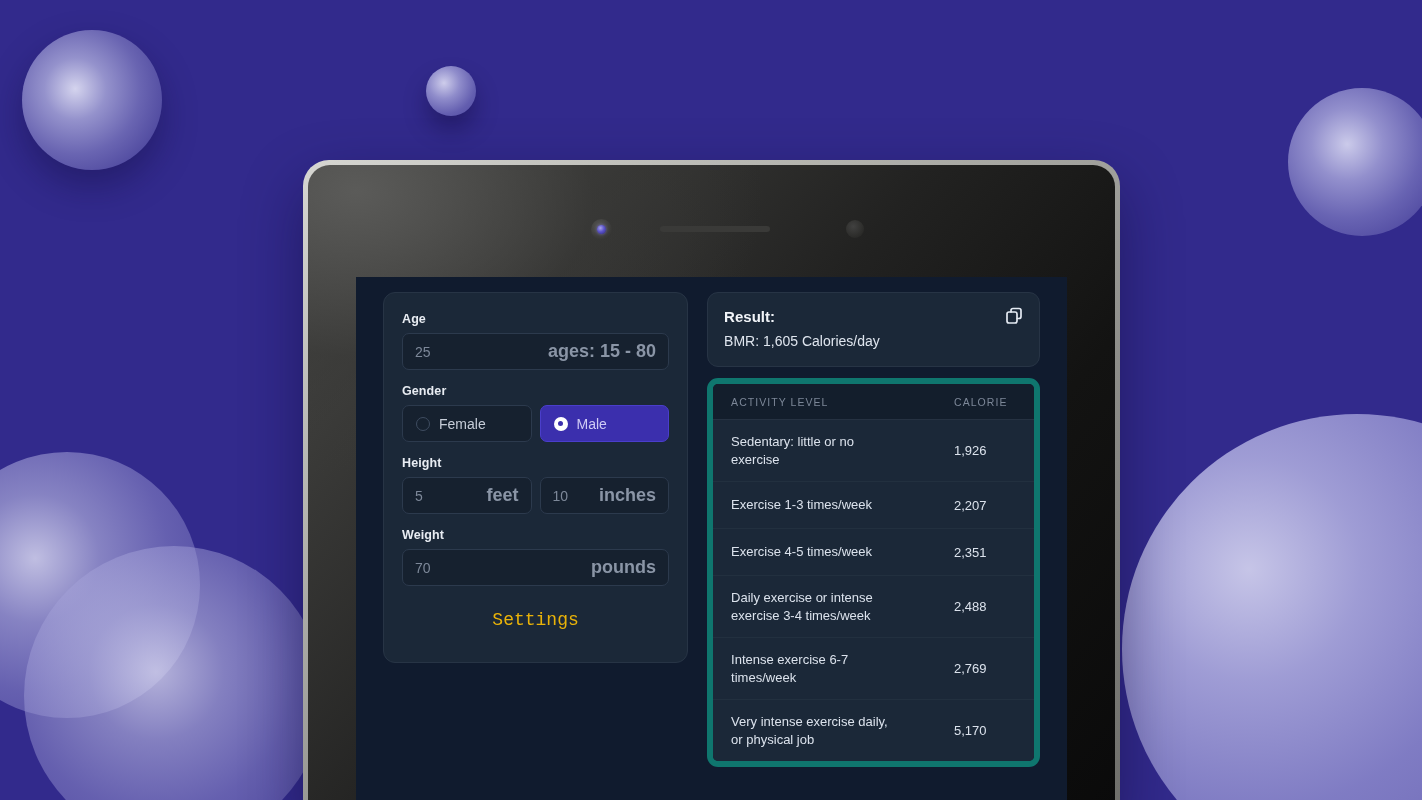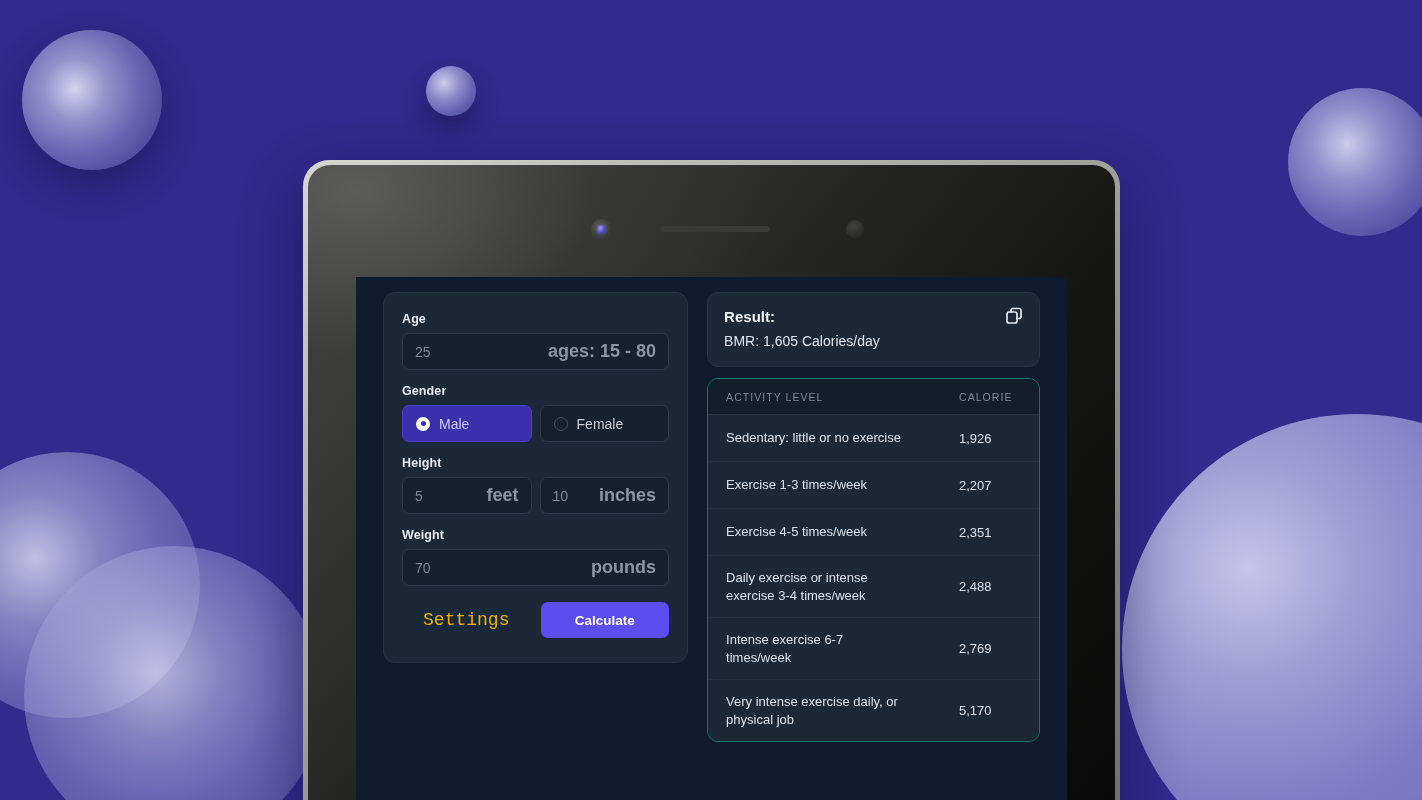--- a/index.html
+++ b/index.html
@@ -294,21 +294,21 @@
     position: absolute;
     top: 12px; right: 13px;
     width: 22px; height: 22px;
     background: none; border: none; cursor: pointer;
     padding: 0;
   }
 
   
   #table-card {
     background: #16212f;
-    border: 1px solid #0f766e;
+    border: 6px solid #0f766e;
     border-radius: 11px;
     overflow: hidden;
   }
   #table-head {
     display: flex;
     padding: 12px 18px 11px 18px;
     background: #131e2c;
     border-bottom: 1px solid #263242;
   }
   #table-head .th {
@@ -362,32 +362,32 @@
           <div class="field-label">Age</div>
           <div class="input-row">
             <div class="text-input">
               <span class="input-value">25</span>
               <span class="input-suffix">ages: 15 - 80</span>
             </div>
           </div>
 
           <div class="field-label">Gender</div>
           <div class="radio-row">
+            <div class="radio-opt">
+              <span class="radio-mark">
+                  <span class="radio-inner"></span>
+                </span>
+              <span class="radio-label">Female</span>
+            </div>
             <div class="radio-opt selected">
               <span class="radio-mark">
                   <span class="radio-inner"></span>
                 </span>
               <span class="radio-label">Male</span>
             </div>
-            <div class="radio-opt">
-              <span class="radio-mark">
-                  <span class="radio-inner"></span>
-                </span>
-              <span class="radio-label">Female</span>
-            </div>
           </div>
 
           <div class="field-label">Height</div>
           <div class="input-row">
             <div class="text-input">
               <span class="input-value">5</span>
               <span class="input-suffix">feet</span>
             </div>
             <div class="text-input">
               <span class="input-value">10</span>
@@ -398,21 +398,20 @@
           <div class="field-label">Weight</div>
           <div class="input-row">
             <div class="text-input">
               <span class="input-value">70</span>
               <span class="input-suffix">pounds</span>
             </div>
           </div>
 
           <div id="actions">
             <button id="settings-btn">Settings</button>
-            <button id="calculate-btn">Calculate</button>
           </div>
 
         </div>
 
         <div id="result-col">
 
           <div id="result-card">
             <div id="result-title">Result:</div>
             <div id="result-value">BMR: 1,605 Calories/day</div>
             <button id="copy-icon-btn">

